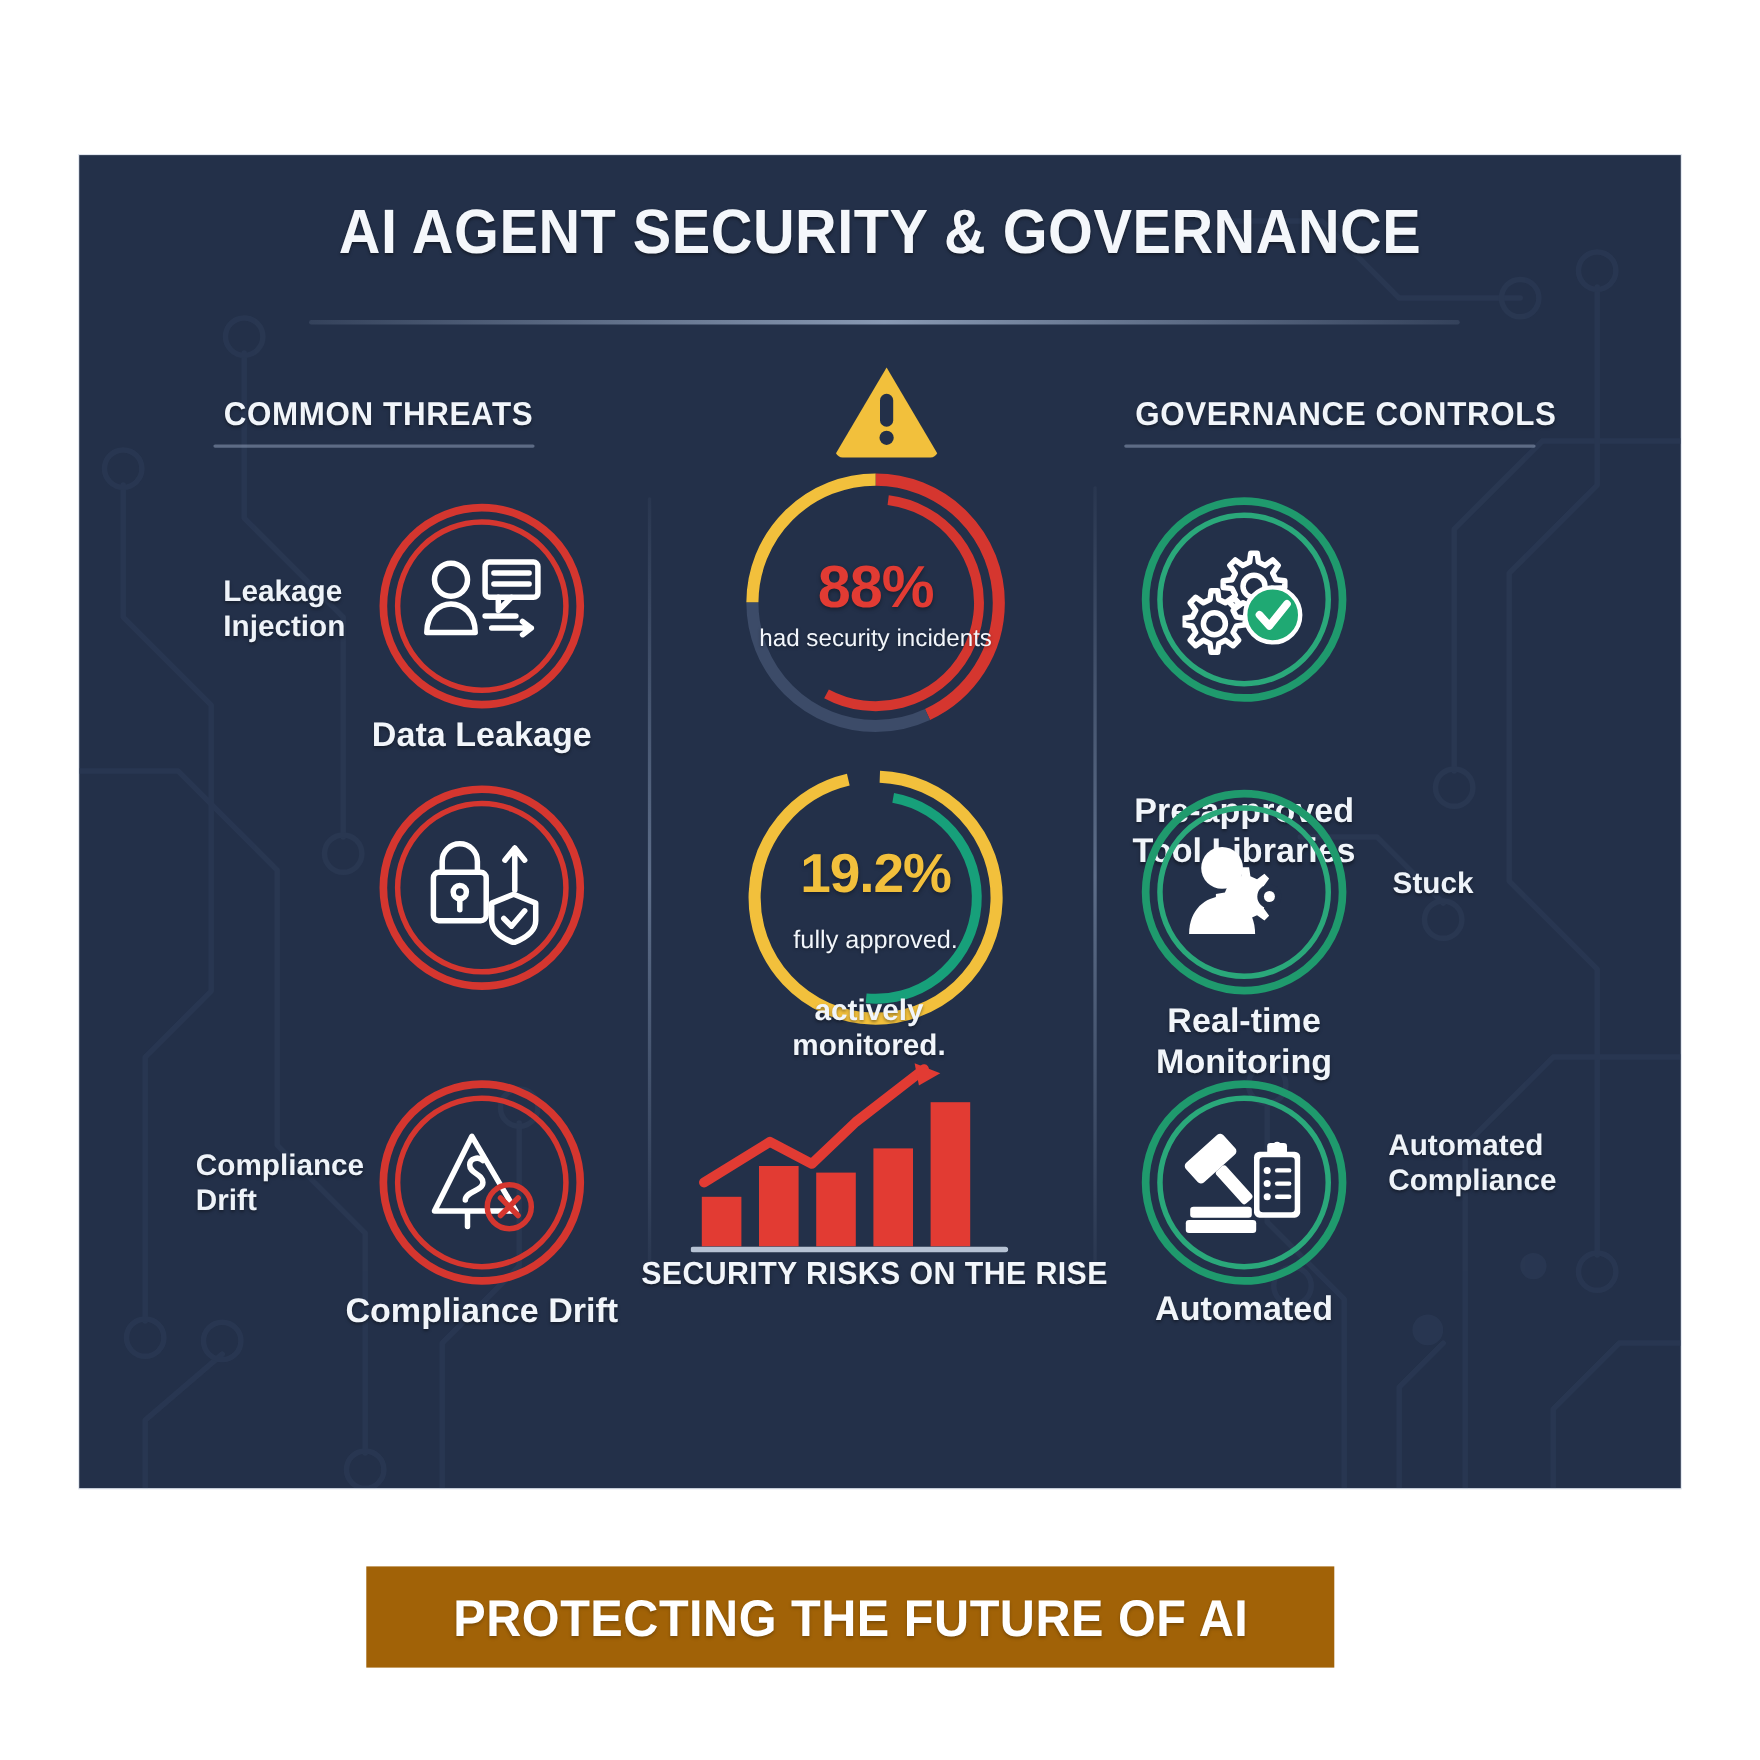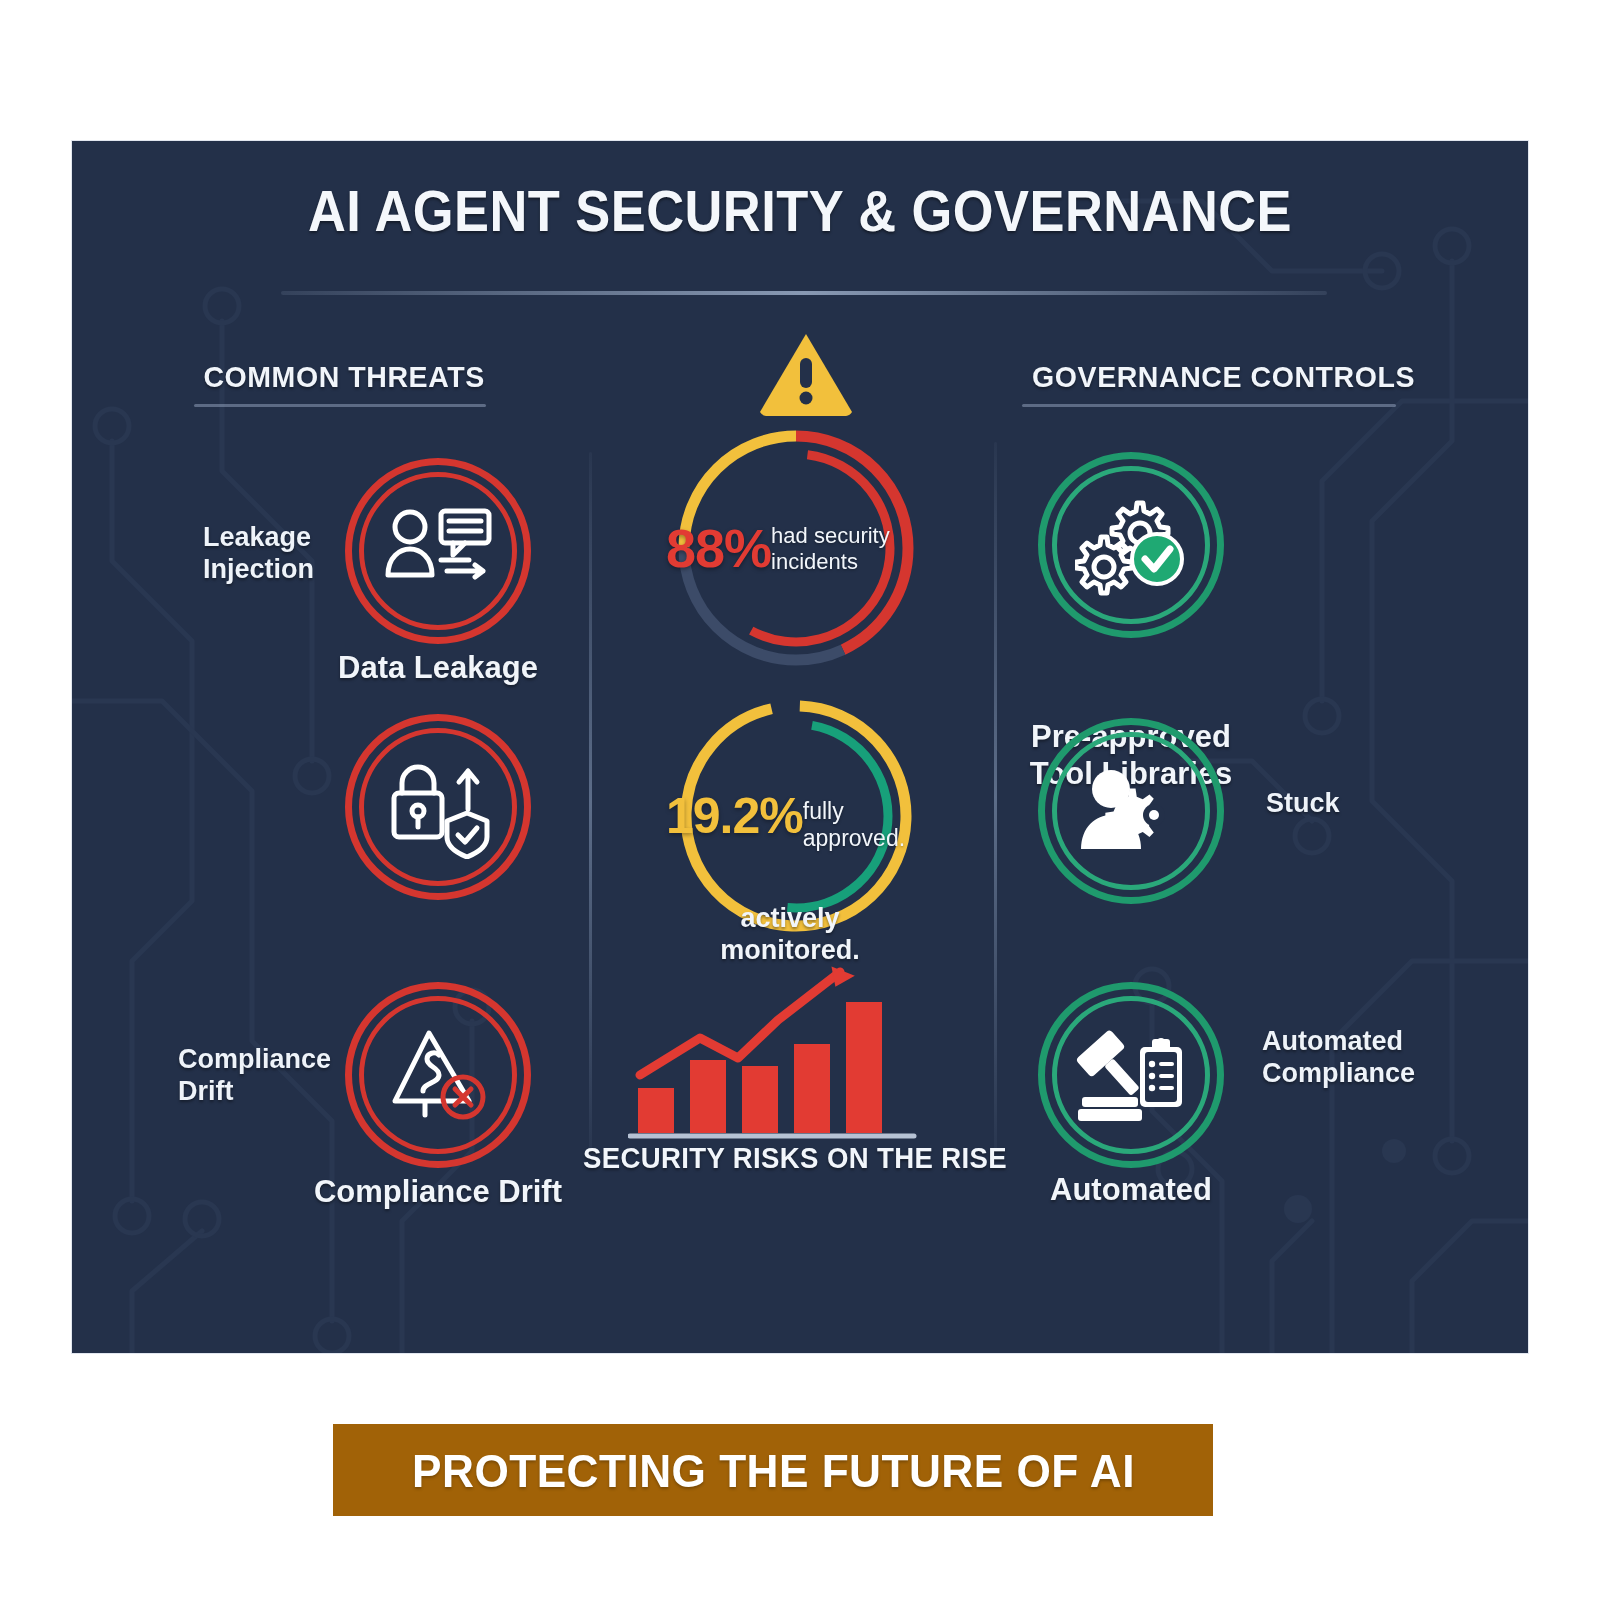--- a/index.html
+++ b/index.html
@@ -72,21 +72,21 @@
     position:absolute;font-size:31px;font-weight:bold;color:#f1f5fa;line-height:1.18;
     text-align:center;text-shadow:0 2px 3px rgba(0,0,0,.4);
   }
 
   
   .warn-icon{position:absolute;left:756px;top:328px;width:100px;height:92px;}
 
   .donut{position:absolute;}
   .donut-center{
     position:absolute;left:0;top:0;width:100%;height:100%;
-    display:flex;flex-direction:row;align-items:center;justify-content:center;
+    display:flex;flex-direction:column;align-items:center;justify-content:center;
   }
   .donut-value{font-weight:bold;letter-spacing:-1px;text-shadow:0 2px 4px rgba(0,0,0,.35);}
   .donut-sub{font-weight:normal;color:#f2f6fb;text-shadow:0 1px 3px rgba(0,0,0,.4);}
 
   .d1{left:666px;top:418px;width:260px;height:260px;}
   .d1 .donut-value{font-size:54px;color:#e23b33;}
   .d1 .donut-sub{font-size:22px;margin-top:2px;}
   .d2{left:666px;top:686px;width:260px;height:260px;}
   .d2 .donut-value{font-size:50px;color:#f2c03c;}
   .d2 .donut-sub{font-size:23px;margin-top:18px;}
@@ -308,20 +308,22 @@
       <svg width="108" height="92" viewBox="0 0 108 92" fill="#ffffff">
         <circle cx="34" cy="24" r="19"></circle>
         <path d="M4 84 C4 62 19 50 34 50 C49 50 64 62 64 84 Z"></path>
         <path d="M82 18 l7 0 1.4 9.5 7 3 7.8-5.6 5 5 -5.6 7.8 3 7 9.5 1.4 0 7 -9.5 1.4 -3 7 5.6 7.8 -5 5 -7.8-5.6 -7 3 -1.4 9.5 -7 0 -1.4-9.5 -7-3 -7.8 5.6 -5-5 5.6-7.8 -3-7 -9.5-1.4 0-7 9.5-1.4 3-7 -5.6-7.8 5-5 7.8 5.6 7-3 Z" transform="translate(-18 8) scale(0.86)"></path>
         <circle cx="77" cy="50" r="11" fill="#233049"></circle>
         <circle cx="77" cy="50" r="5" fill="#ffffff"></circle>
       </svg>
     </div>
   </div>
   <div class="side-label" style="left:1266px;top:788px;width:200px;">Stuck</div>
+  <div class="under-label" style="left:1000px;top:910px;width:262px;white-space:pre-line;">Real-time
+Monitoring</div>
 
   <div class="node green" style="left:1038px;top:982px;">
     <div class="ring-outer"></div>
     <div class="ring-inner"></div>
     <div class="node-icon">
       <svg width="110" height="100" viewBox="0 0 110 100" fill="#ffffff">
         <g transform="rotate(-42 40 44)">
           <rect x="16" y="10" width="46" height="24" rx="4"></rect>
           <rect x="33" y="34" width="12" height="40" rx="3"></rect>
         </g>

